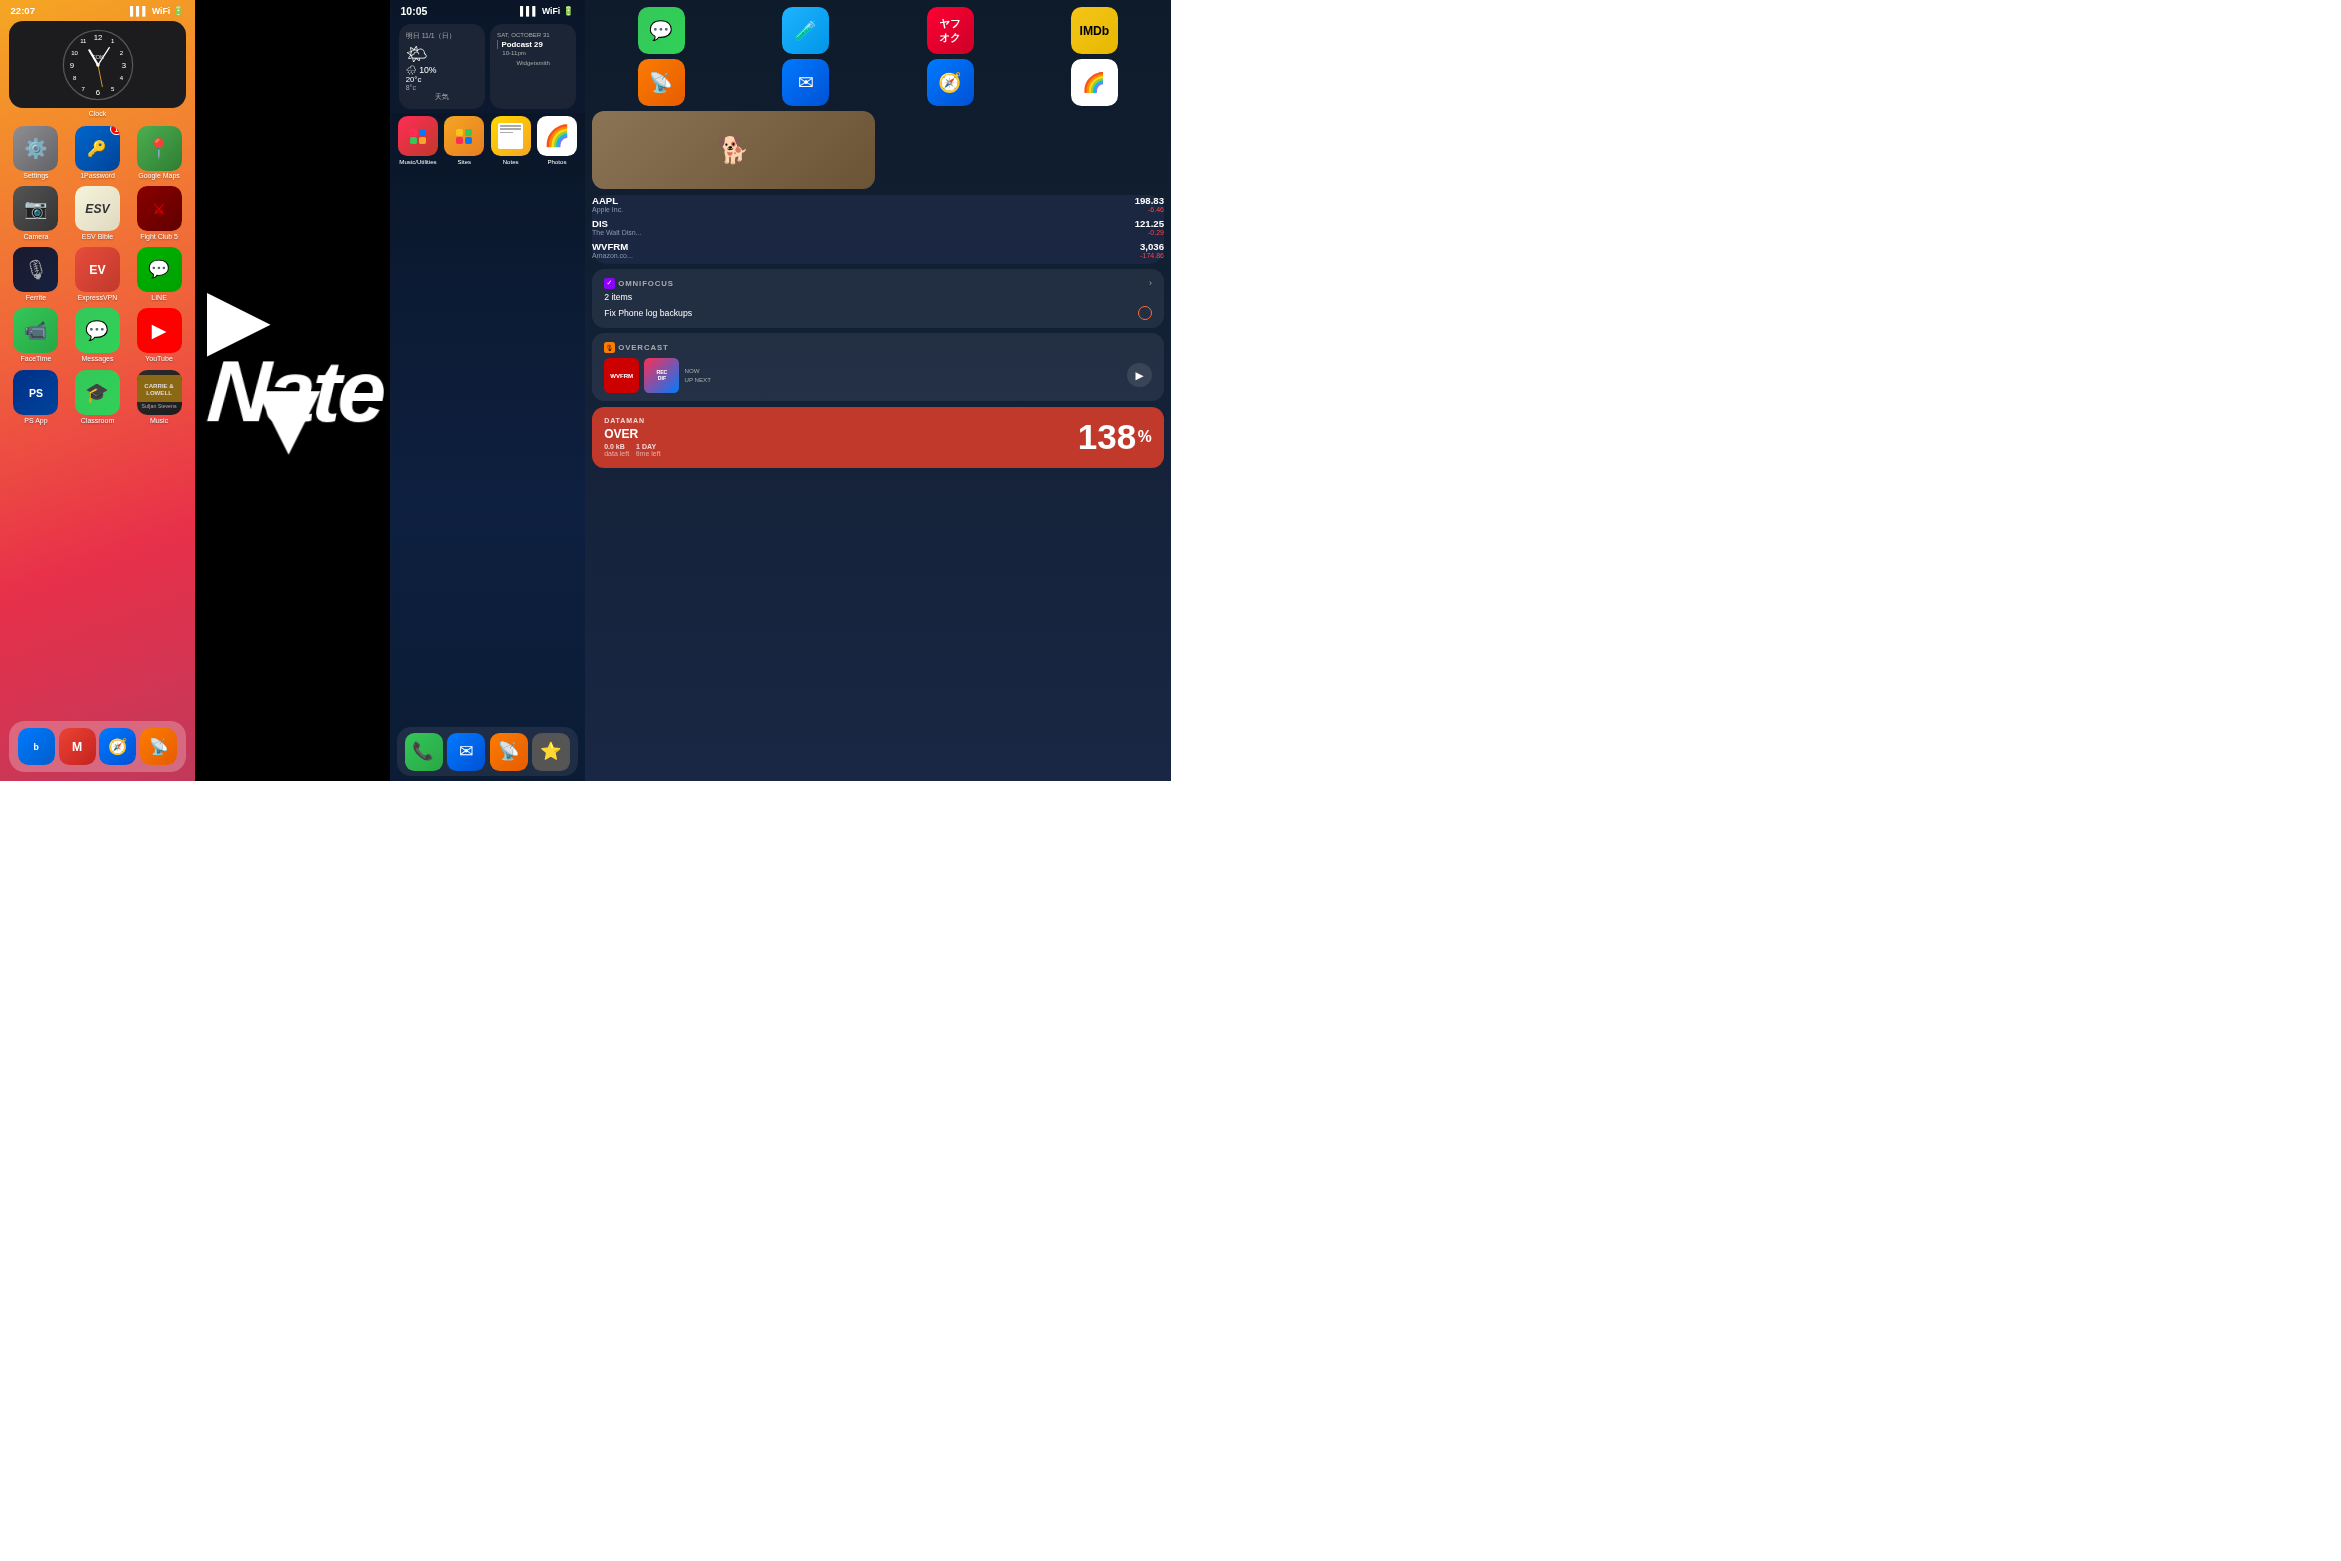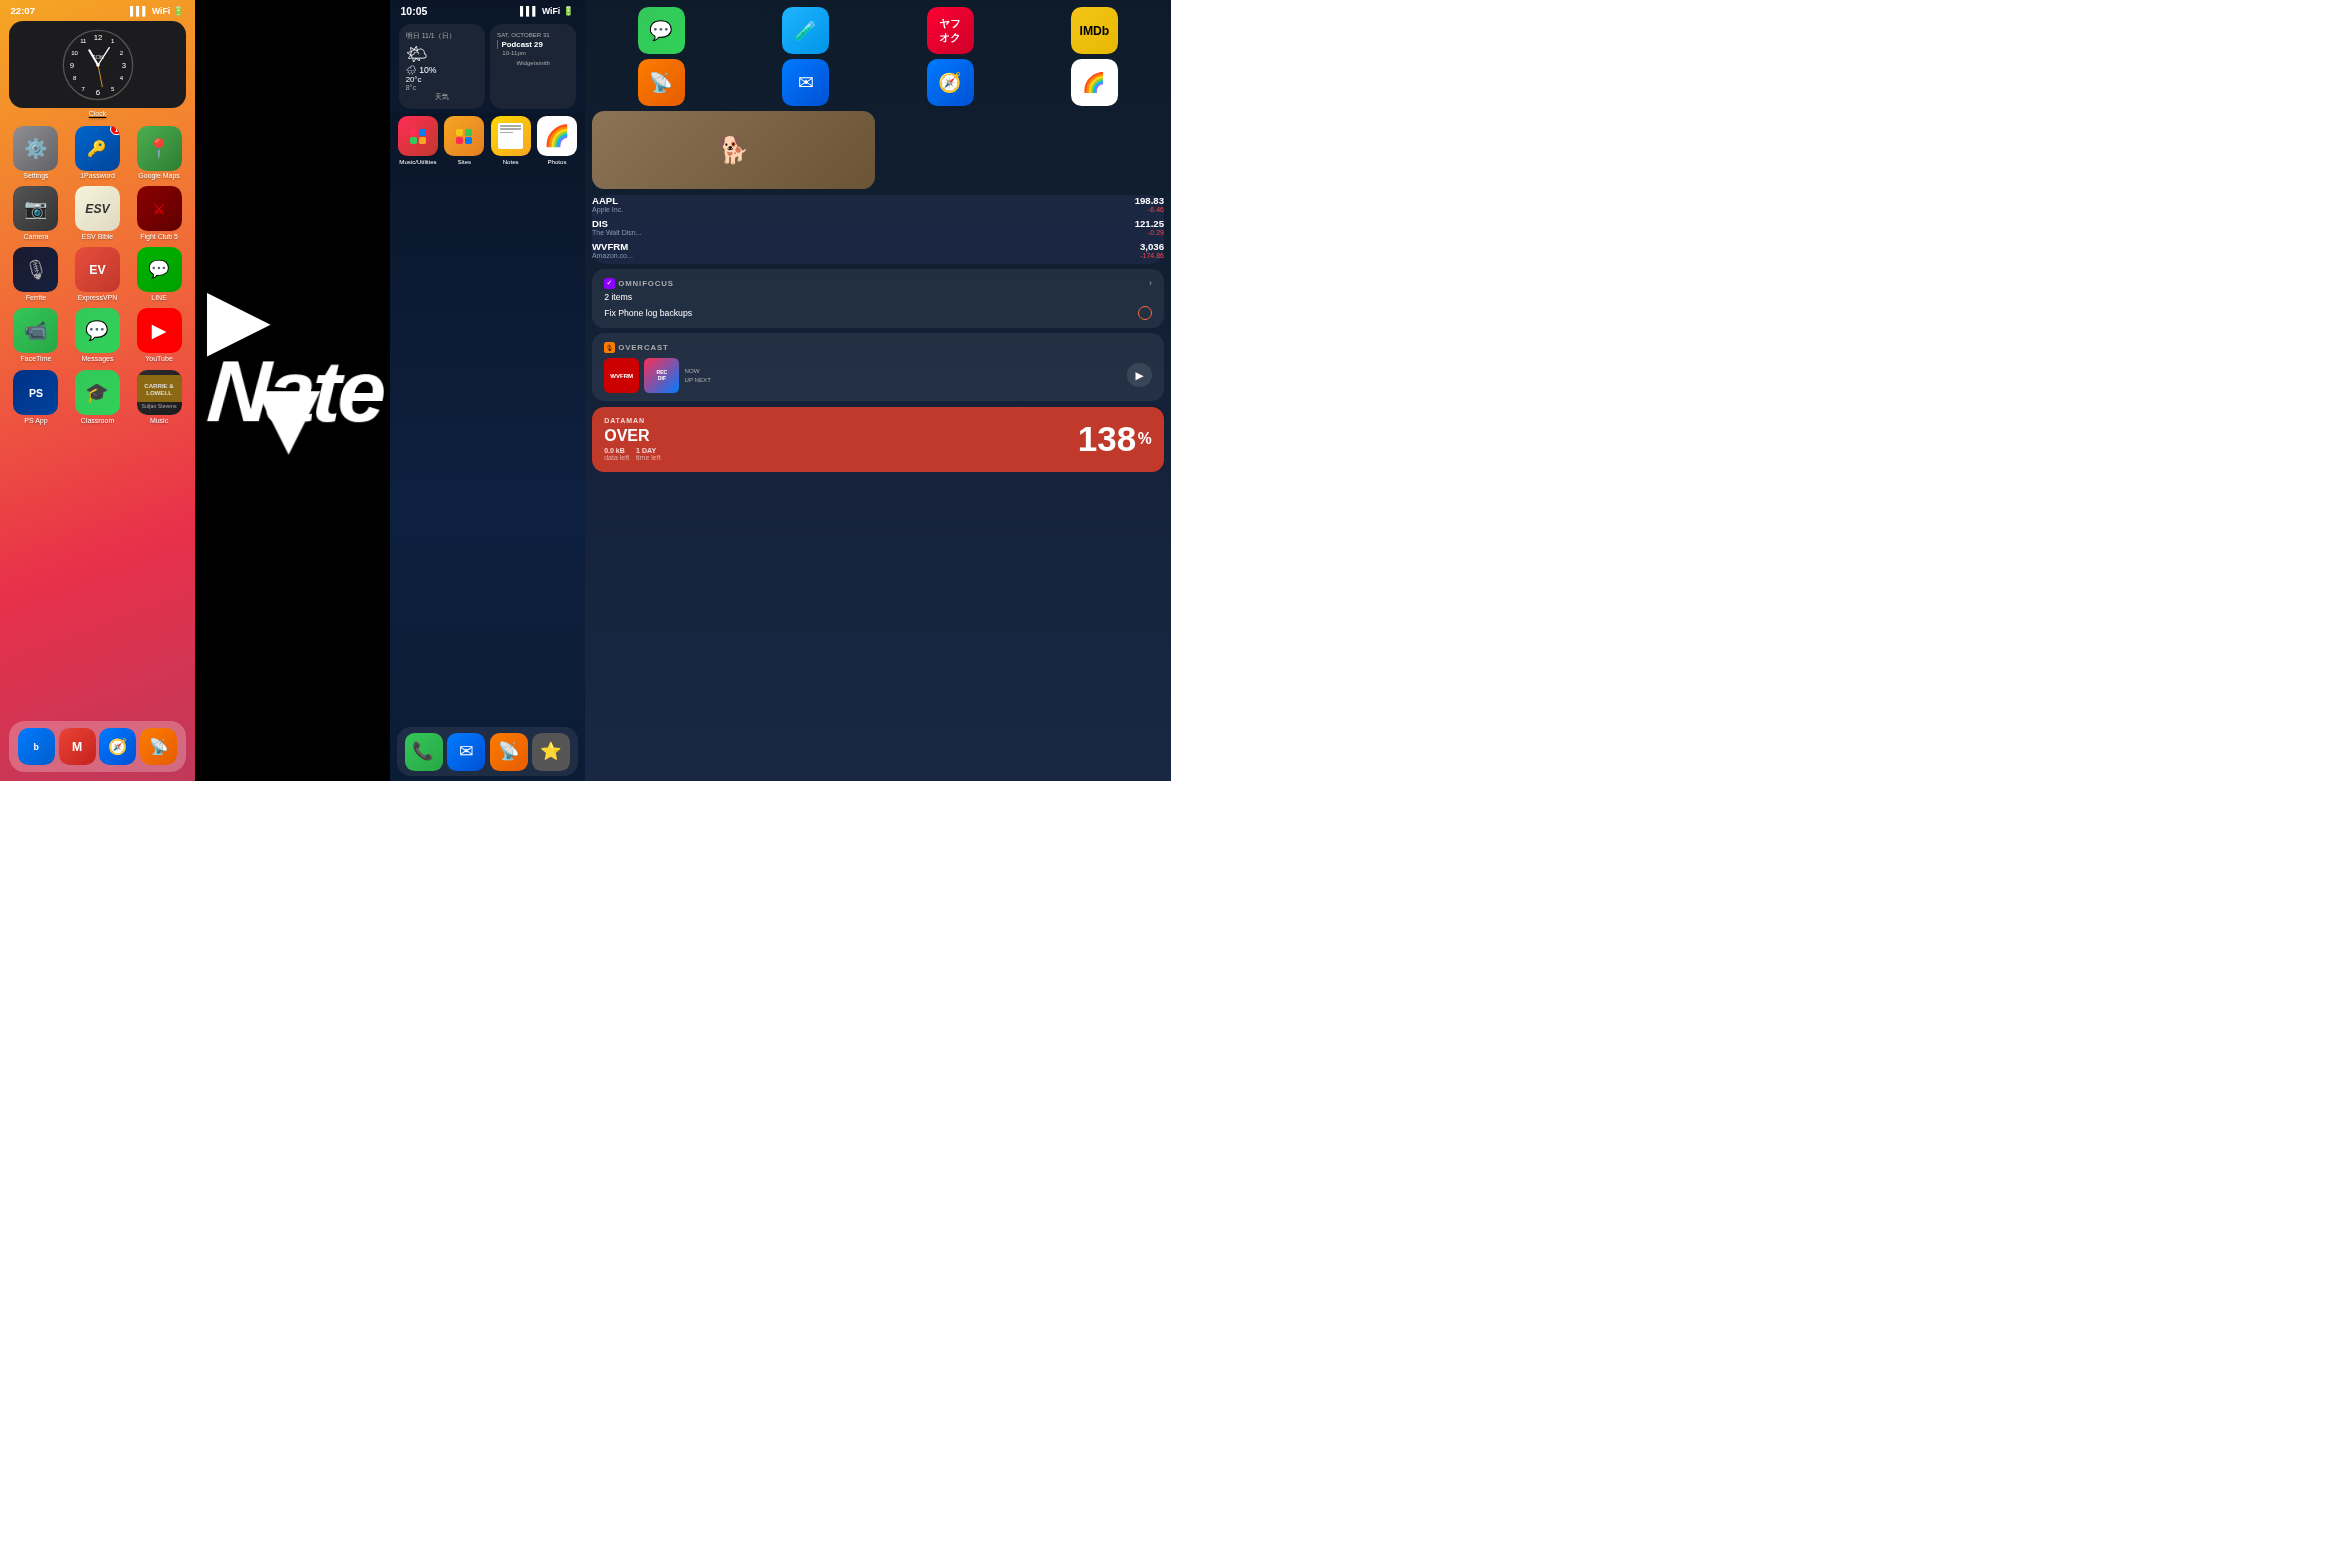--- a/index.html
+++ b/index.html
@@ -280,21 +280,21 @@
 <div class="panel1">
   <div class="status-bar">
     <span>22:07</span>
     <div class="status-right">
       <span>▌▌▌</span>
       <span>WiFi</span>
       <span>🔋</span>
     </div>
   </div>
 
-  <div style="padding: 3.5px 8.7px 3.5px; text-decoration: underline;">
+  <div style="padding: 3.5px 8.7px 3.5px;">
     <div class="app-icon-wrap" style="width:100%;">
       <div class="clock-icon" style="width:100%; height:87px; border-radius:14px; position:relative;">
         <svg width="78" height="78" viewBox="0 0 90 90">
           <circle cx="45" cy="45" r="40" fill="#1c1c1e" stroke="#555" stroke-width="1.5"></circle>
 
           <text x="45" y="16" fill="white" font-size="9" text-anchor="middle">12</text>
           <text x="75" y="48" fill="white" font-size="9" text-anchor="middle">3</text>
           <text x="45" y="80" fill="white" font-size="9" text-anchor="middle">6</text>
           <text x="15" y="48" fill="white" font-size="9" text-anchor="middle">9</text>
           <text x="62" y="20" fill="white" font-size="7" text-anchor="middle">1</text>
@@ -673,21 +673,21 @@
         <div style="color:#aaa; font-size:6.1px;">NOW</div>
         <div style="color:#aaa; font-size:6.1px;">UP NEXT</div>
       </div>
       <div style="width:24.4px; height:24.4px; border-radius:50%; background:rgba(255,255,255,0.1); display:flex; align-items:center; justify-content:center; color:white; font-size:10.5px;">▶</div>
     </div>
   </div>
 
   <div class="dataman-widget">
     <div style="display:flex; flex-direction:column; gap:2.6px;">
       <div style="color:white; font-size:7px; font-weight:600; letter-spacing:0.9px; opacity:0.8;">DATAMAN</div>
-      <div style="color:white; font-size:16px; font-weight:900;">OVER</div>
+      <div style="color:white; font-size:12px; font-weight:900;">OVER</div>
       <div style="display:flex; gap:7px; font-size:7px; color:rgba(255,255,255,0.8);">
         <div>
           <span style="font-weight:bold;">0.0 kB</span>
           <div style="opacity:0.7;">data left</div>
         </div>
         <div>
           <span style="font-weight:bold;">1 DAY</span>
           <div style="opacity:0.7;">time left</div>
         </div>
       </div>

